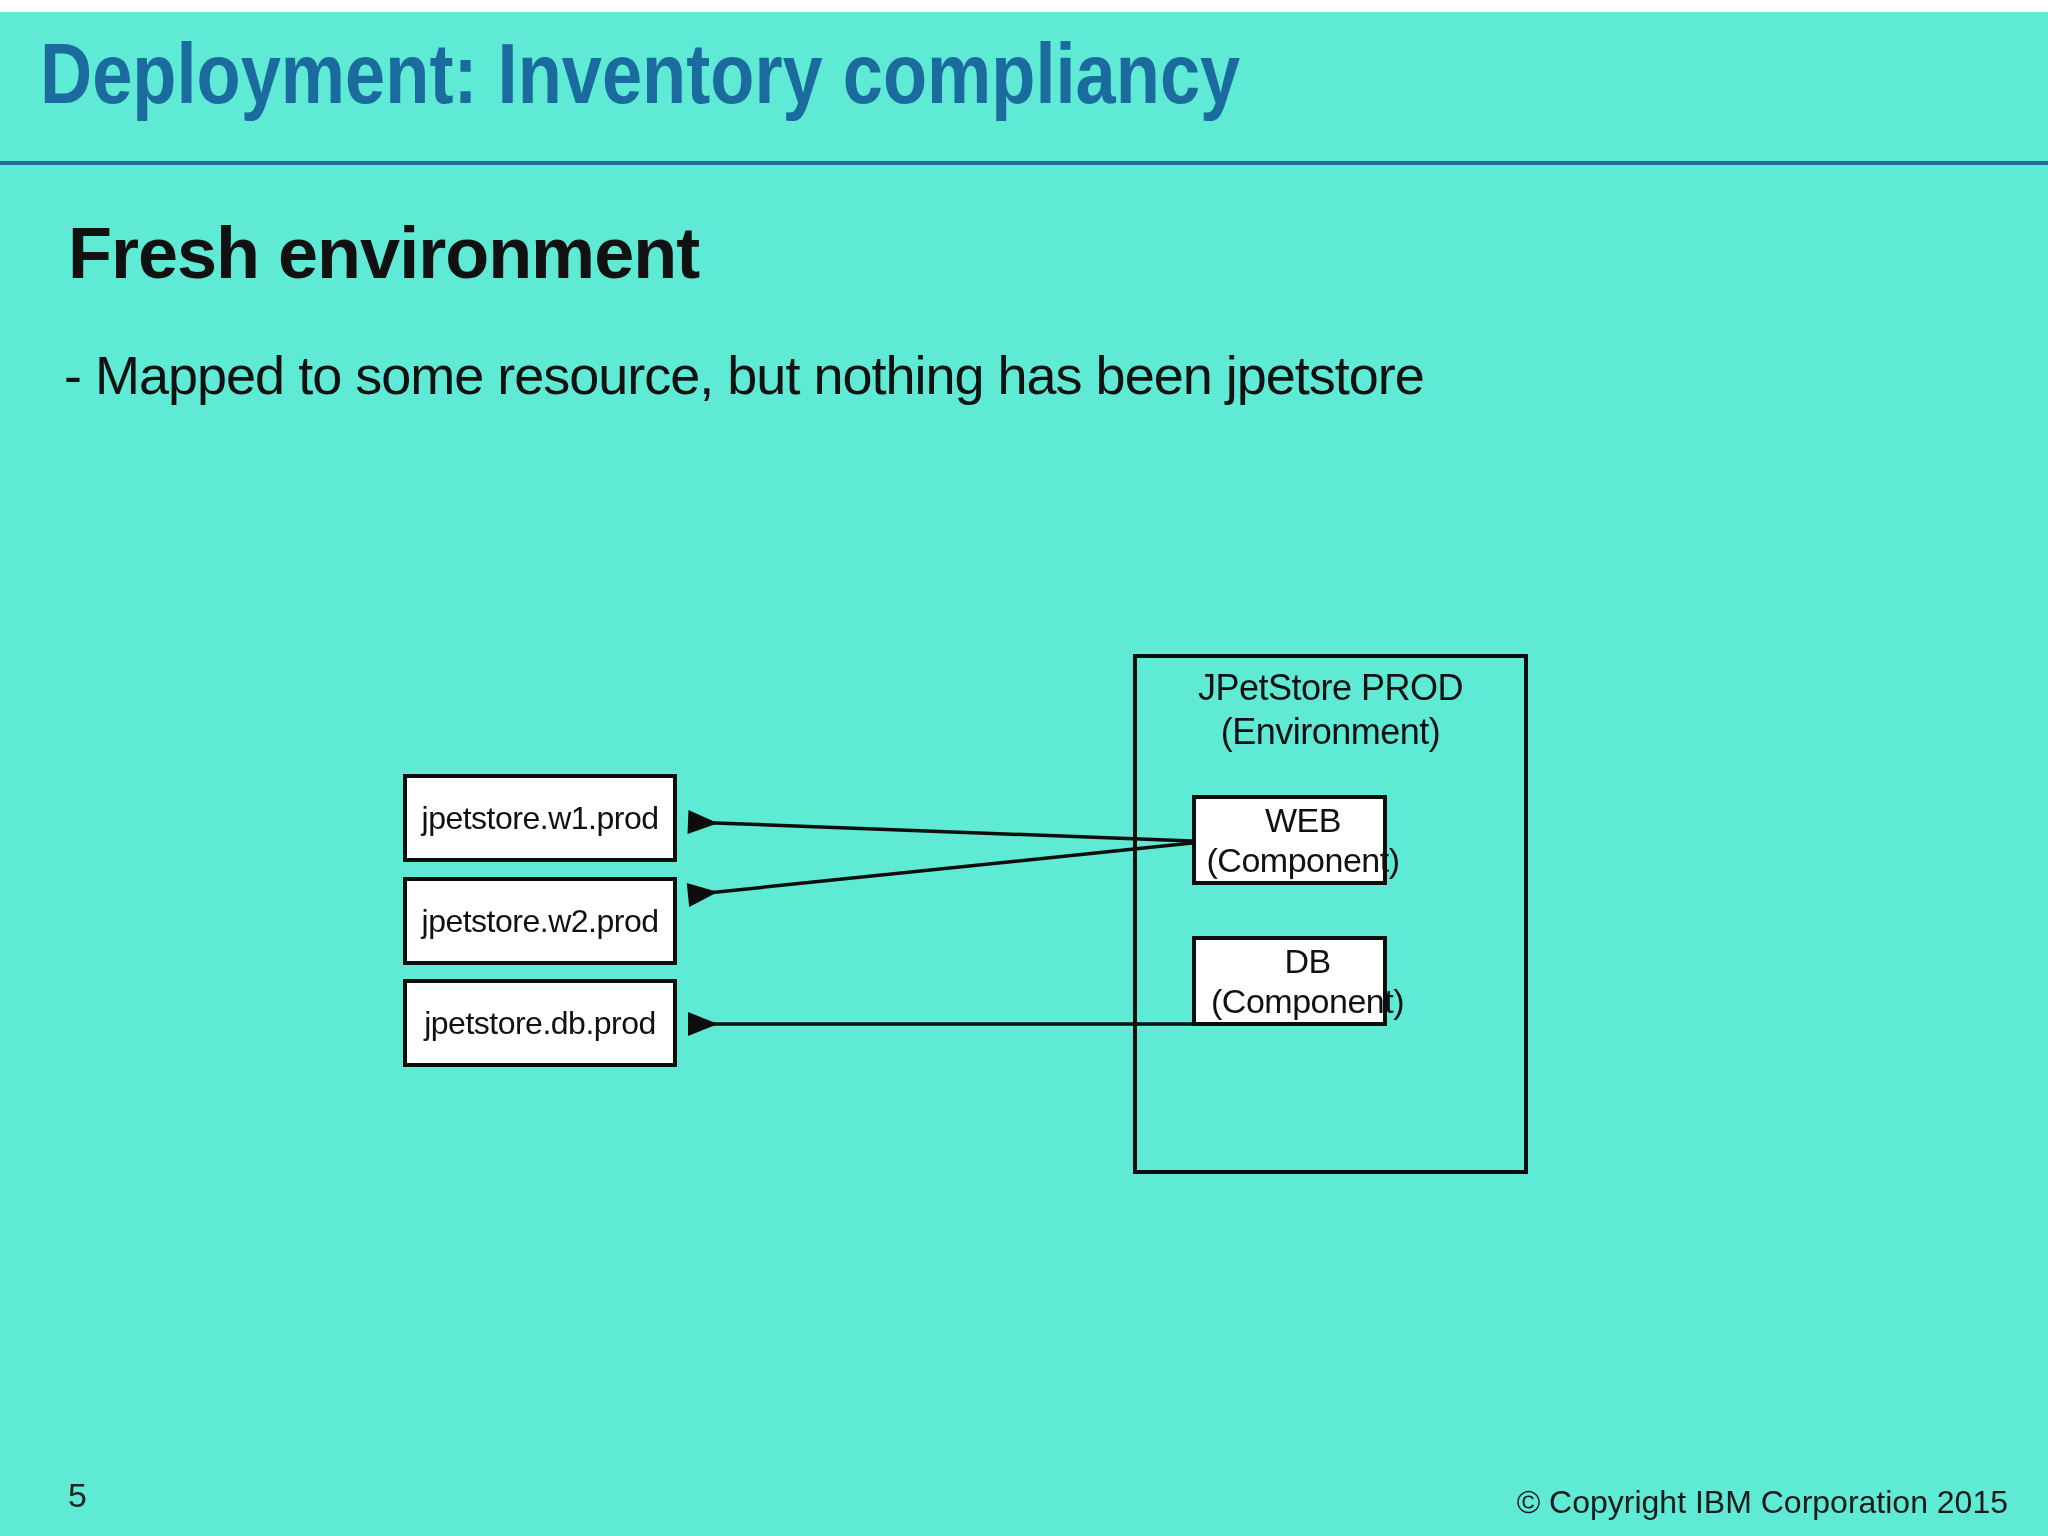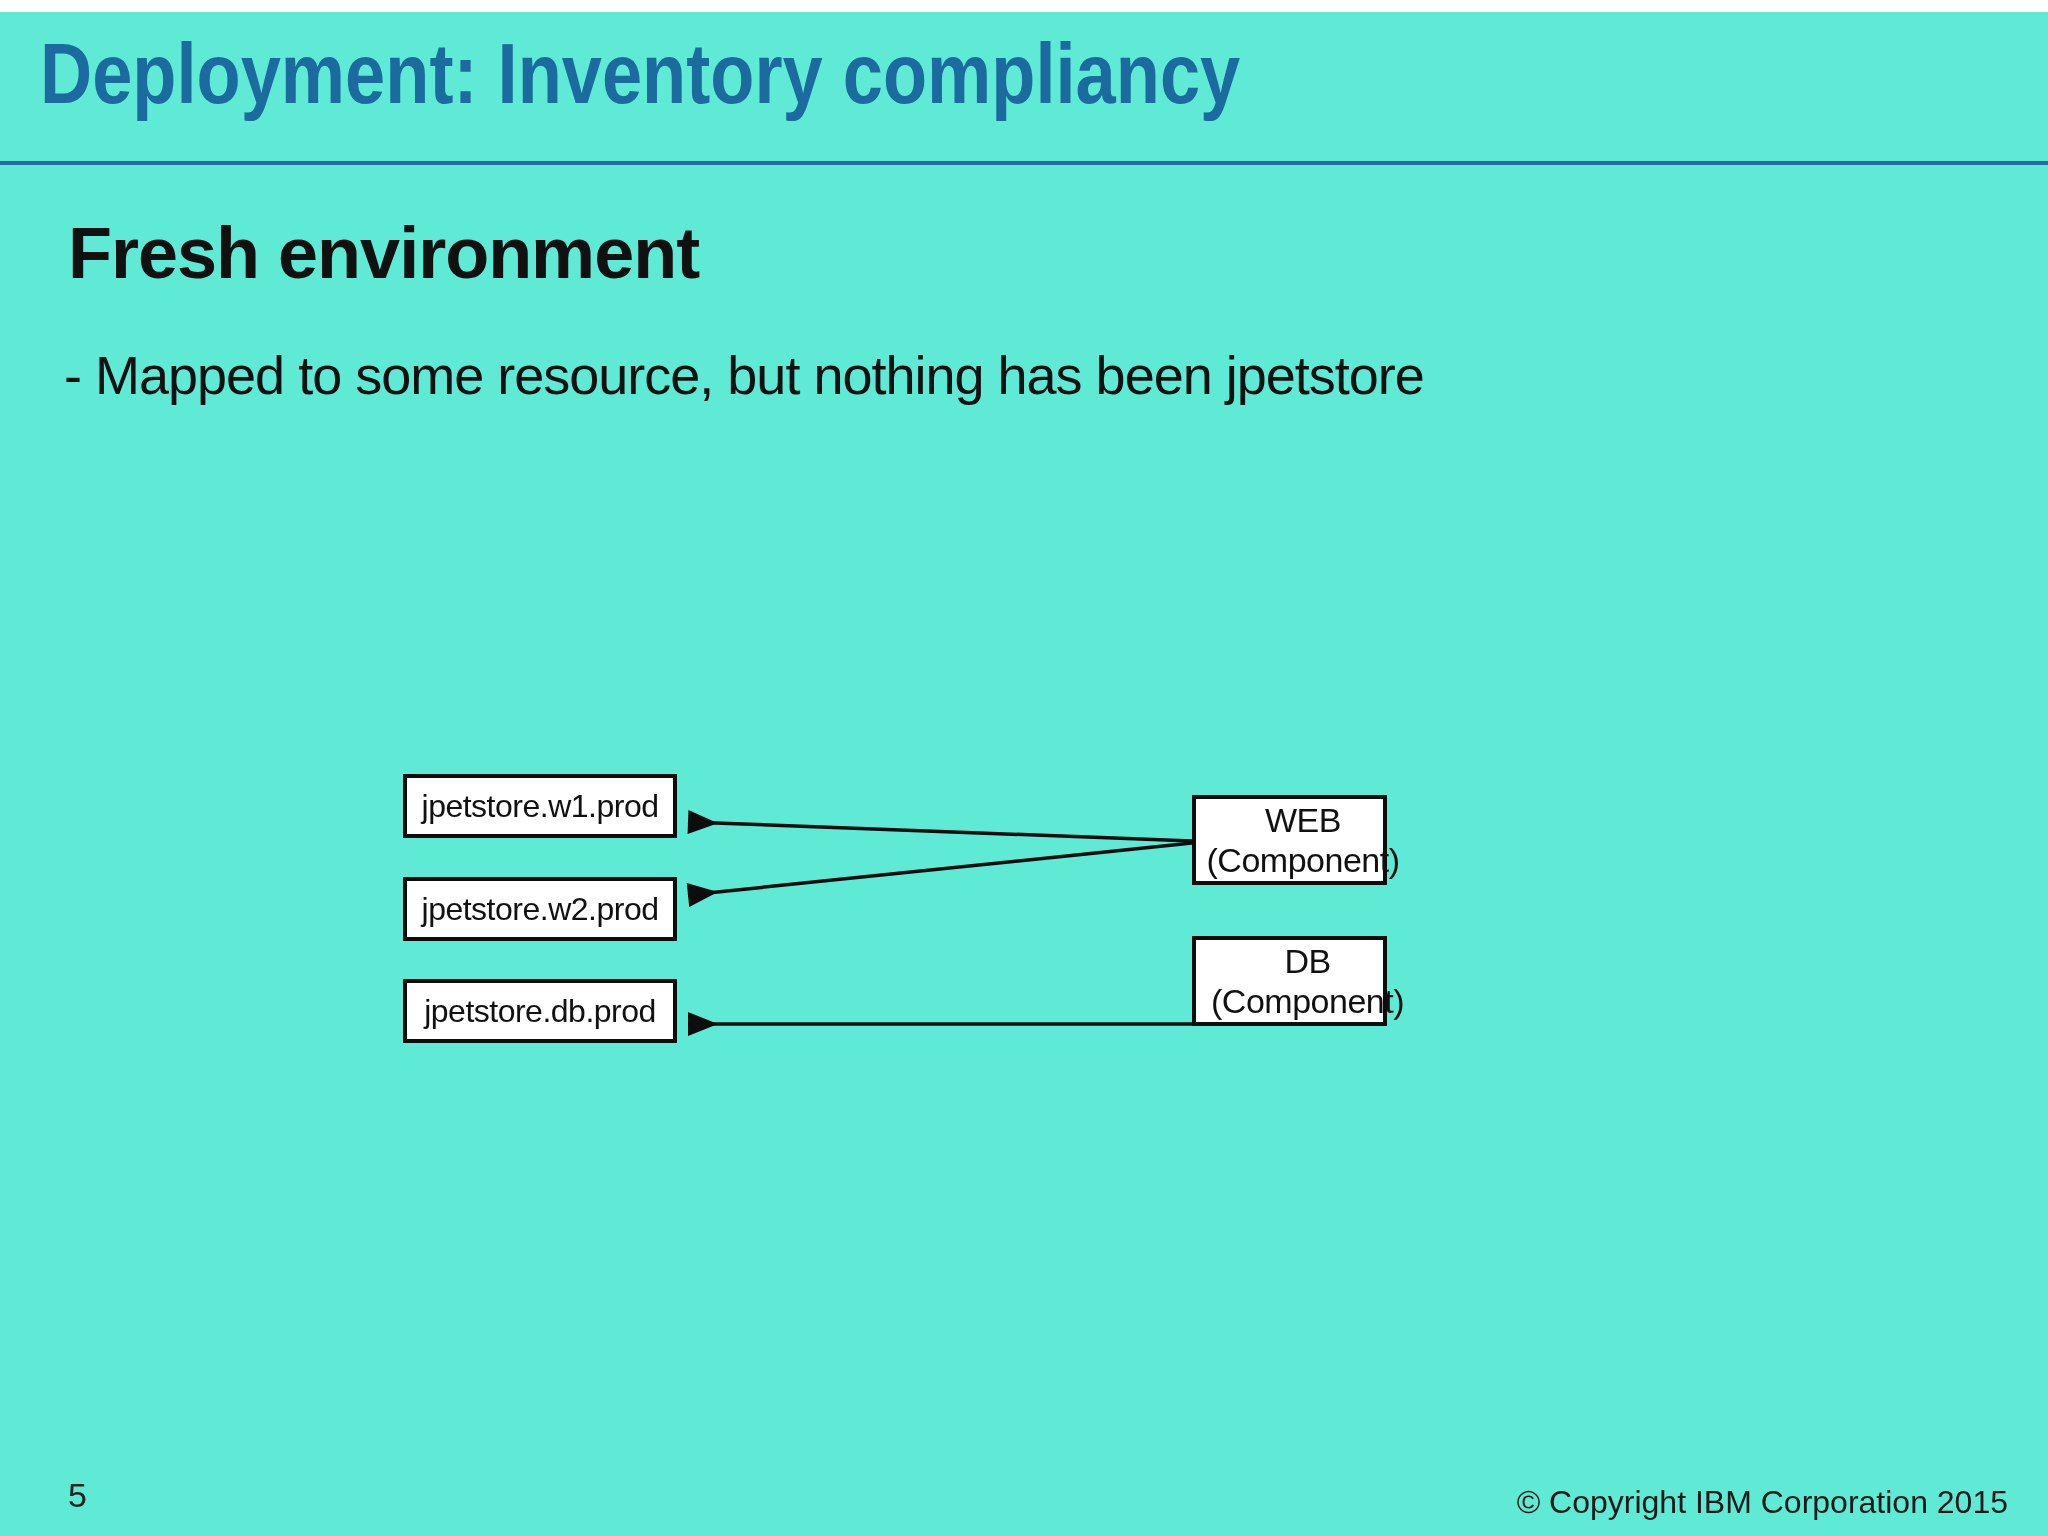--- a/index.html
+++ b/index.html
@@ -59,21 +59,21 @@
     width:100%;text-align:center;
   }
   .comp-box{
     left:1192px;width:195px;height:90px;
     flex-direction:column;
     font-size:34px;line-height:40px;letter-spacing:-0.5px;
   }
   .comp-web{top:783px;padding-left:27px;}
   .comp-db{top:924px;padding-left:36px;}
   .res-box{
-    left:403px;width:274px;height:64px;
+    left:403px;width:274px;height:88px;
     font-size:32px;letter-spacing:-0.5px;
   }
   .res-w1{top:762px;}
   .res-w2{top:865px;}
   .res-db{top:967px;}
   .arrows{position:absolute;left:0;top:0;width:2048px;height:1536px;pointer-events:none;}
   .footer-page{
     position:absolute;left:68px;top:1464px;
     font-size:34px;color:#222222;
   }
@@ -88,20 +88,26 @@
 <div class="slide">
 
   <div class="slide-title">Deployment: Inventory compliancy</div>
   <div class="title-rule"></div>
 
   <div class="heading">Fresh environment</div>
   <div class="bullet">- Mapped to some resource, but nothing has been jpetstore</div>
 
   <div class="diagram">
 
+    <div class="box env-box">
+      <div class="env-title">
+        <div>JPetStore PROD</div>
+        <div>(Environment)</div>
+      </div>
+    </div>
 
     <div class="box comp-box comp-web">
       <div>WEB</div>
       <div>(Component)</div>
     </div>
 
     <div class="box comp-box comp-db">
       <div>DB</div>
       <div>(Component)</div>
     </div>

